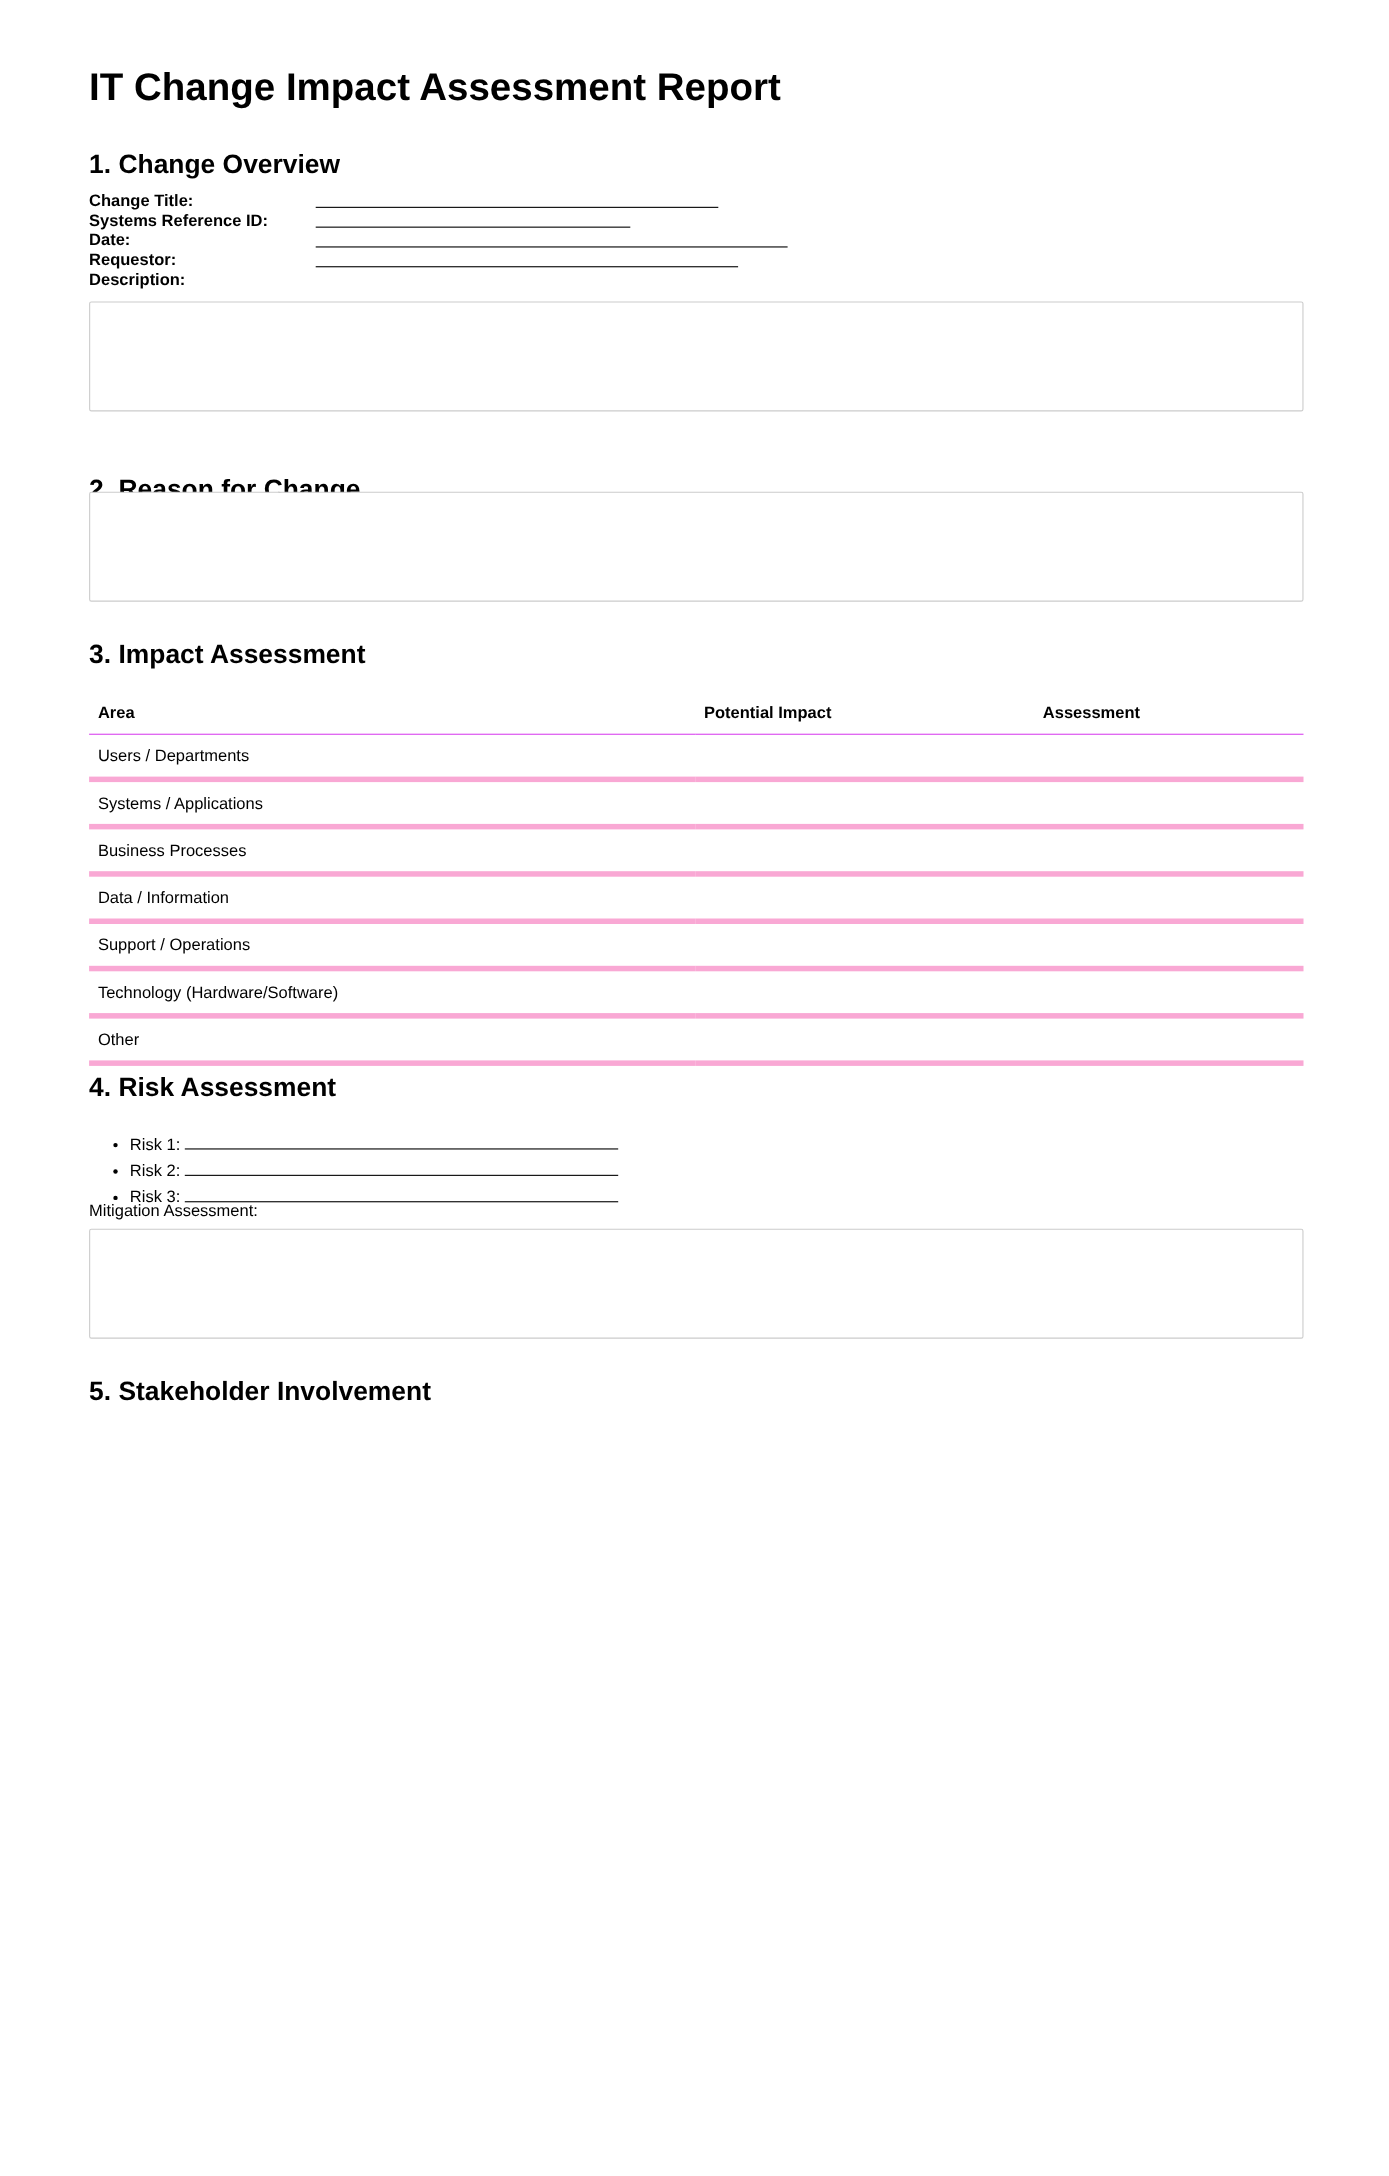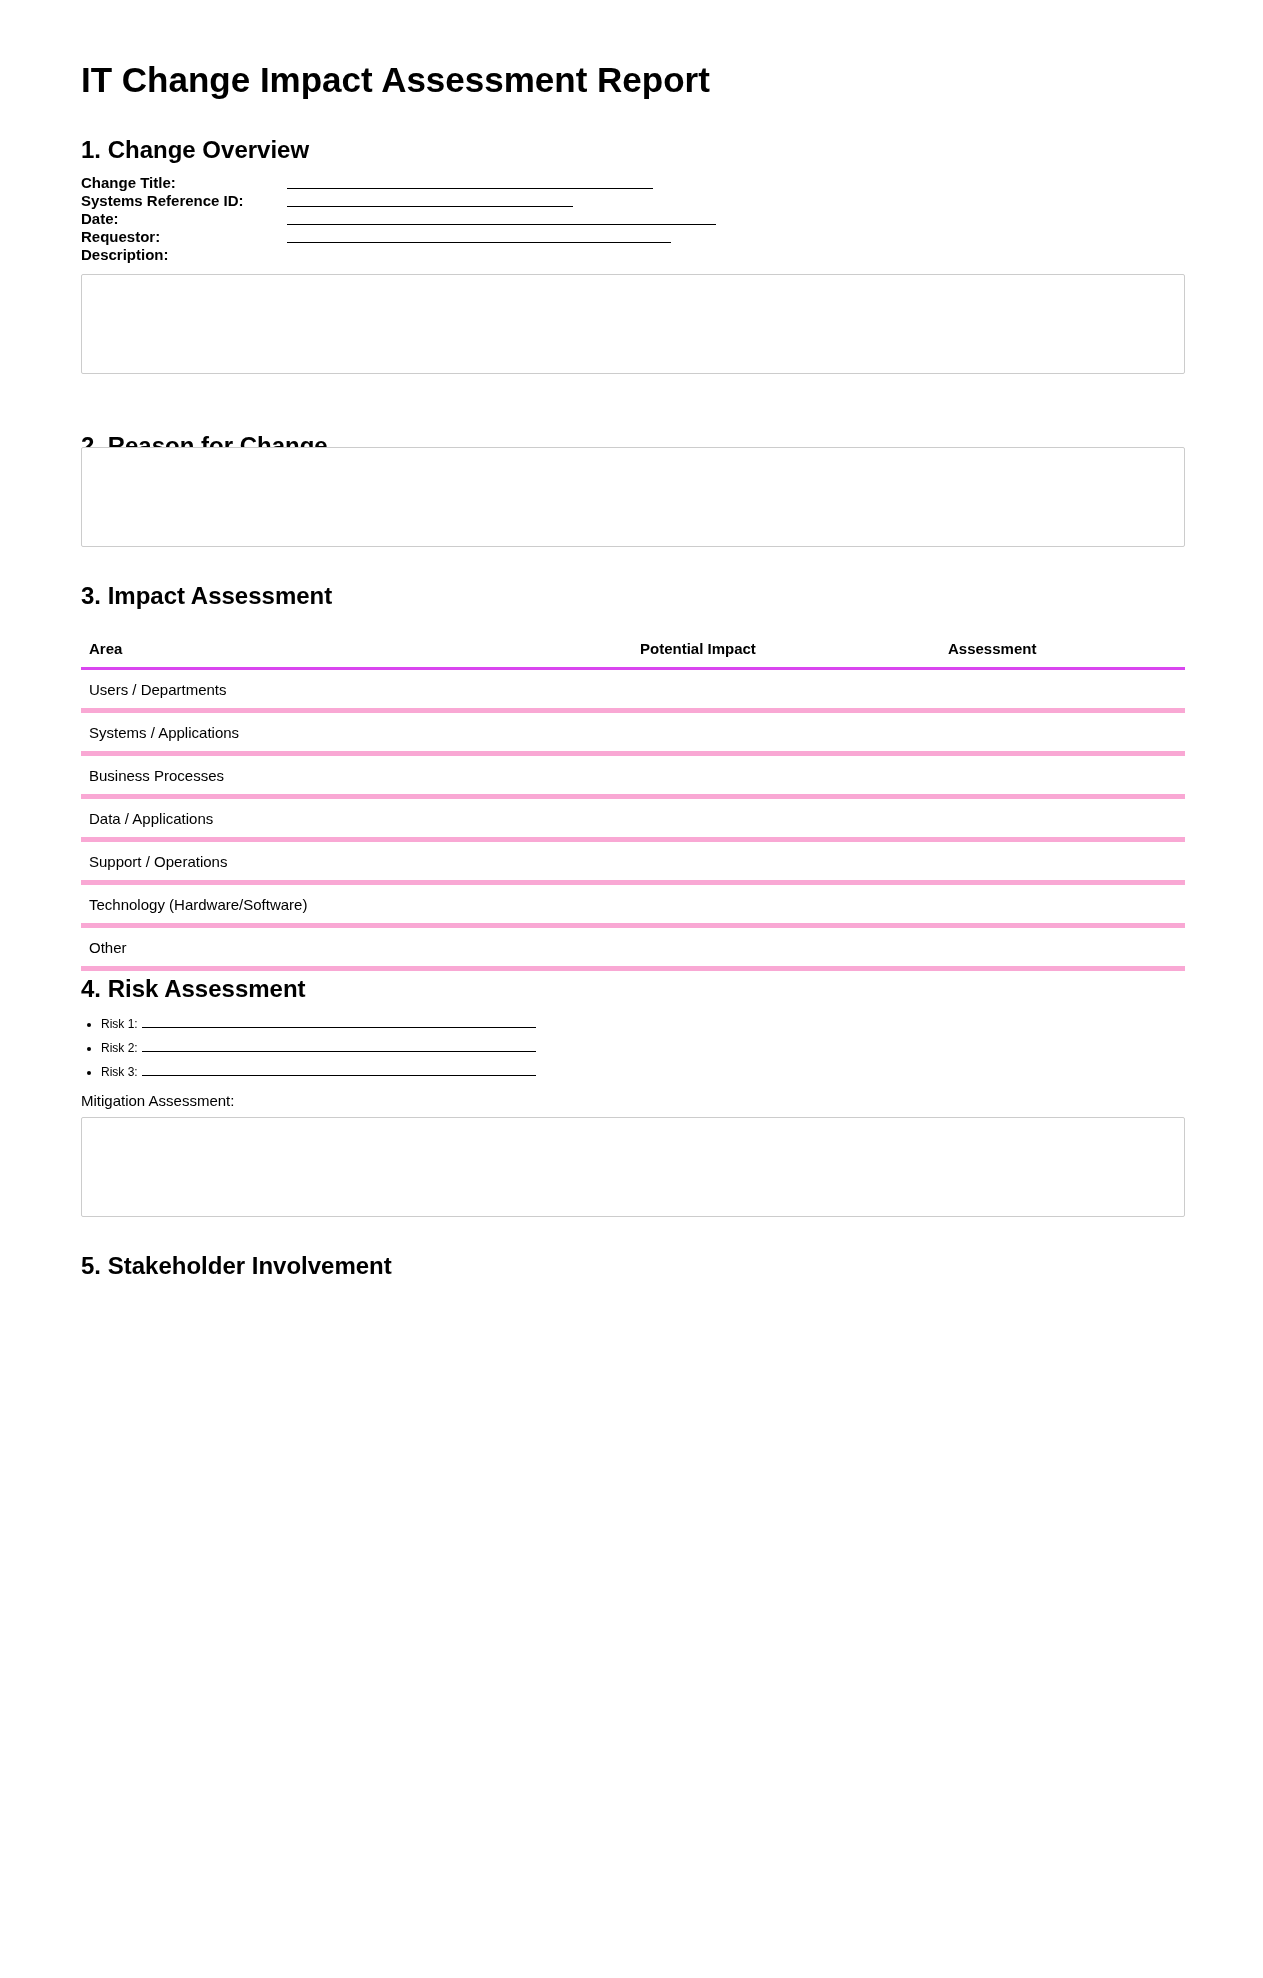--- a/index.html
+++ b/index.html
@@ -26,26 +26,26 @@
   .box {
     position: absolute; left: 0; width: 1102px; height: 98px;
     border: 1px solid #cccccc; border-radius: 2px; background: #fff;
   }
   table.impact {
     position: absolute; left: 0; top: 629px; width: 1104px;
     border-collapse: collapse; font-size: 15px;
   }
   table.impact th {
     text-align: left; font-weight: bold; padding: 0 8px;
-    height: 38px; border-bottom: 3px solid #d946ef;
+    height: 38px; border-bottom: 1px solid #d946ef;
   }
   table.impact td {
     padding: 0 8px; height: 38px; border-bottom: 5px solid #f9a8d4;
   }
-  .risks { position: absolute; left: 0; top: 1012px; margin: 0; padding: 0 0 0 20px; font-size: 12px; line-height: 24px; }
+  .risks { position: absolute; left: 0; top: 1012px; margin: 17px; padding: 0 0 0 20px; font-size: 15px; line-height: 24px; }
   .risks li { list-style: disc; }
   .risk-line { display: inline-block; width: 394px; border-bottom: 1.5px solid #000; height: 14px; vertical-align: baseline; margin-left: 4px; }
   .mitigation-label { position: absolute; left: 0; top: 1092px; font-size: 15px; }
 </style>
 </head>
 <body>
 
 <div class="page">
 
   <h1>IT Change Impact Assessment Report</h1>
@@ -99,21 +99,21 @@
         <td>Systems / Applications</td>
         <td></td>
         <td></td>
       </tr>
       <tr>
         <td>Business Processes</td>
         <td></td>
         <td></td>
       </tr>
       <tr>
-        <td>Data / Applications</td>
+        <td>Data / Information</td>
         <td></td>
         <td></td>
       </tr>
       <tr>
         <td>Support / Operations</td>
         <td></td>
         <td></td>
       </tr>
       <tr>
         <td>Technology (Hardware/Software)</td>

